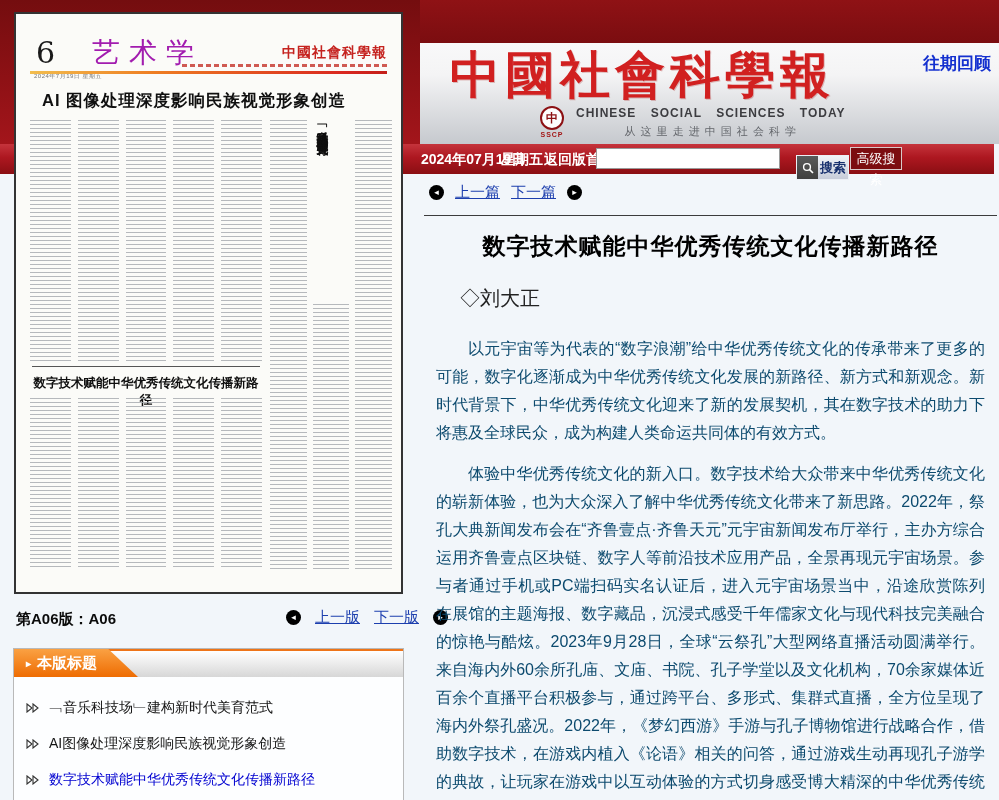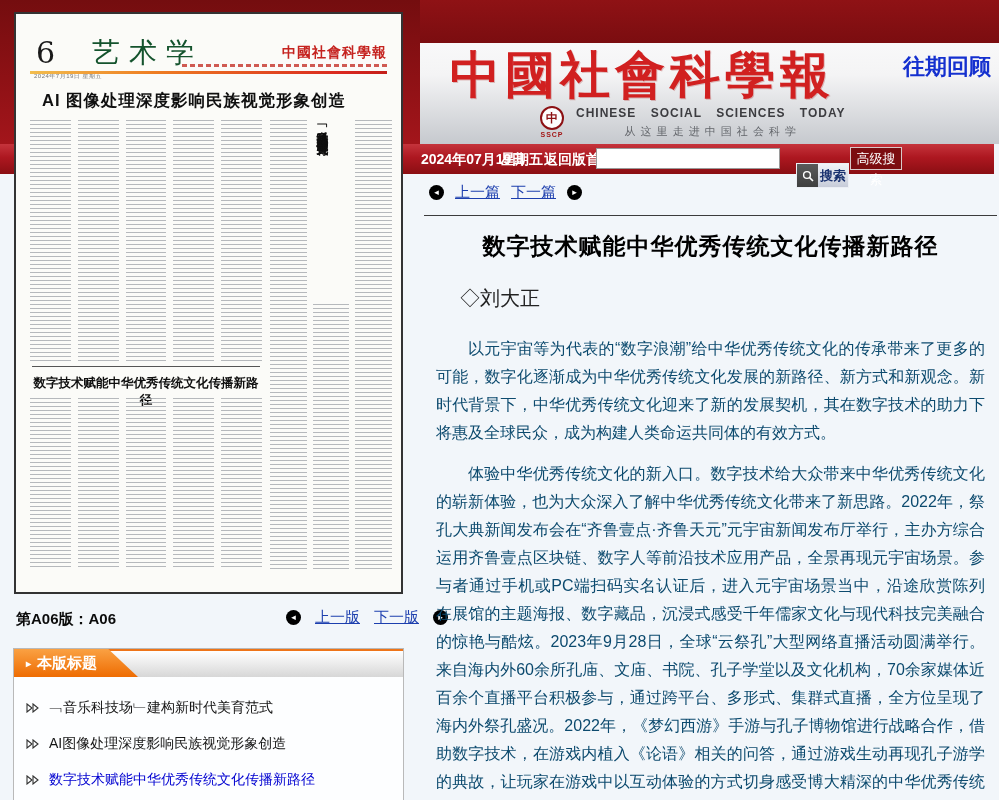--- a/index.html
+++ b/index.html
@@ -8,53 +8,53 @@
 
   
   .header-left{position:absolute;left:0;top:0;width:420px;height:144px;
                background:linear-gradient(180deg,#740d0f 0%,#8e1115 55%,#a3151b 100%);}
   .masthead{position:absolute;left:420px;top:0;width:579px;height:144px;
             background:linear-gradient(180deg,#ffffff 0%,#f4f4f5 52%,#c6c9ce 100%);}
   .mast-band{height:43px;background:linear-gradient(180deg,#8f1215,#7b0d10);}
   .mast-title{position:absolute;left:30px;top:47px;font-family:"DejaVu Serif",serif;
               font-weight:bold;font-size:50px;line-height:1.1;color:#d12020;letter-spacing:5px;
               text-shadow:1px 1px 0 rgba(160,20,20,.25);}
-  .past-link{position:absolute;right:8px;top:52px;color:#1430cf;font-weight:bold;font-size:22px;cursor:pointer;}
+  .past-link{position:absolute;right:8px;top:52px;color:#1430cf;font-weight:bold;font-size:17px;cursor:pointer;}
   .logo-row{position:absolute;left:120px;top:106px;display:flex;align-items:flex-start;gap:12px;}
   .emblem-wrap{text-align:center;}
   .emblem{width:20px;height:20px;border:2px solid #8c1013;border-radius:50%;color:#8c1013;
           font-weight:bold;font-size:12px;line-height:20px;text-align:center;background:#fdfdfd;}
   .sscp{font-size:7px;color:#a31515;font-weight:bold;letter-spacing:1px;margin-top:1px;}
   .eng{font-size:12px;color:#3c3c40;font-weight:bold;word-spacing:10px;letter-spacing:1px;}
   .tagline{font-size:11px;color:#63666b;margin-top:4px;letter-spacing:1px;text-align:center;}
 
   
   .date-bar{position:absolute;left:0;top:144px;width:994px;height:30px;
             background:linear-gradient(180deg,#c5343c 0%,#ad1720 45%,#8a0e13 100%);color:#fff;}
   .d-date{position:absolute;left:421px;top:7px;font-size:14px;font-weight:bold;}
   .d-week{position:absolute;left:501px;top:7px;font-size:14px;font-weight:bold;}
   .d-home{position:absolute;left:544px;top:7px;font-size:14px;font-weight:bold;cursor:pointer;}
   .search-input{position:absolute;left:596px;top:4px;width:184px;height:21px;border:1px solid #9a9a9a;
                 background:#fff;box-sizing:border-box;font-size:13px;padding:0 4px;}
-  .search-btn{position:absolute;left:796px;top:19px;height:23px;display:flex;border:1px solid #eceff5;cursor:pointer;}
+  .search-btn{position:absolute;left:796px;top:11px;height:23px;display:flex;border:1px solid #eceff5;cursor:pointer;}
   .mag-tile{width:21px;height:23px;background:linear-gradient(180deg,#5a5a5a,#3f3f3f);
             display:flex;align-items:center;justify-content:center;}
   .search-label{width:30px;height:23px;background:linear-gradient(180deg,#f0f2f7,#c7ccd9);
                 color:#18306e;font-size:13px;font-weight:bold;line-height:23px;text-align:center;}
   .adv-btn{position:absolute;left:850px;top:3px;width:52px;height:23px;background:#7c0d10;
            border:1px solid #d9c9c9;color:#fff;font-size:13px;line-height:21px;text-align:center;
            box-sizing:border-box;cursor:pointer;}
 
   
   .sheet{position:absolute;left:14px;top:12px;width:389px;height:582px;background:#fbfbf8;
          border:2px solid #333;box-sizing:border-box;cursor:pointer;}
   .sheet *{position:absolute;}
   .s-num{left:20px;top:24px;font-family:"DejaVu Serif",serif;font-size:30px;color:#1a1a1a;line-height:1;}
   .s-numdate{left:18px;top:58px;font-size:6px;color:#777;letter-spacing:.5px;}
-  .s-section{left:76px;top:24px;font-size:28px;color:#14532d;letter-spacing:9px;line-height:1.1;}
+  .s-section{left:76px;top:24px;font-size:28px;color:#a21caf;letter-spacing:9px;line-height:1.1;}
   .s-mast{right:14px;top:30px;font-family:"DejaVu Serif",serif;font-weight:bold;color:#c5231f;
           font-size:14px;letter-spacing:1px;}
   .s-redline{right:14px;top:50px;width:205px;height:3px;
              background:repeating-linear-gradient(90deg,#cf5a52 0 5px,transparent 5px 8px);}
   .s-rule{left:14px;right:14px;top:57px;height:3px;
           background:linear-gradient(90deg,#f2bd4e,#ee7d22 35%,#d92720 88%,#c31f1a);}
   .s-h1{left:26px;top:76px;font-size:16.5px;font-weight:bold;color:#101010;letter-spacing:1px;}
   .colrow{display:flex;gap:7px;}
   .tcol{flex:1;height:100%;opacity:.8;
         background:repeating-linear-gradient(180deg,#a4a8ad 0 1px,transparent 1px 4px);}

